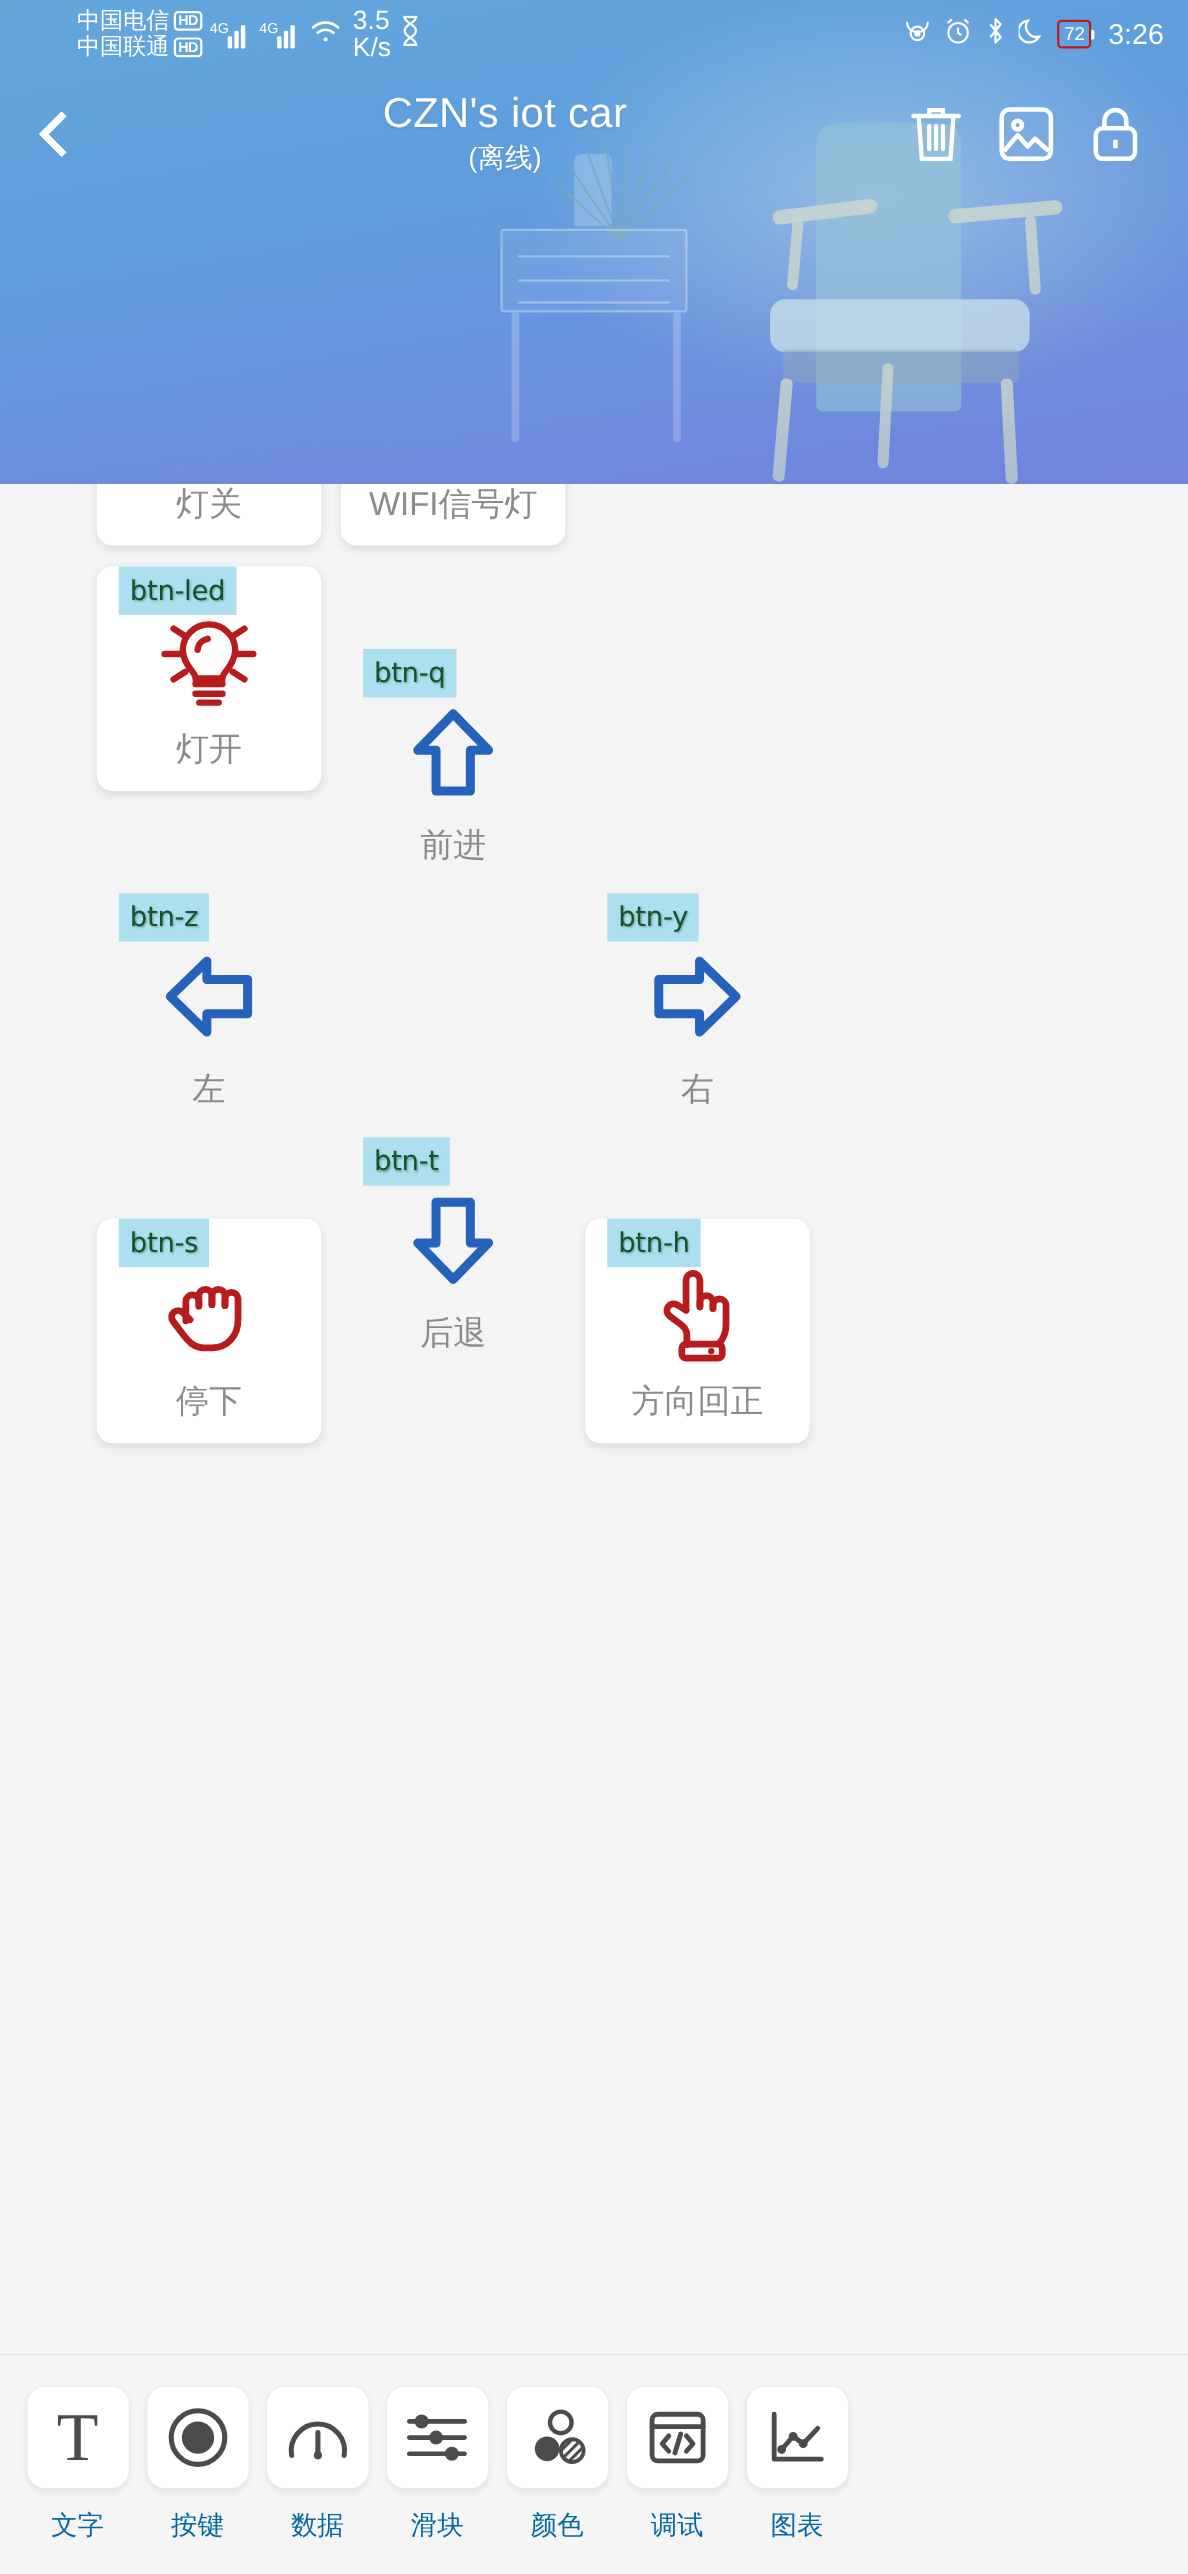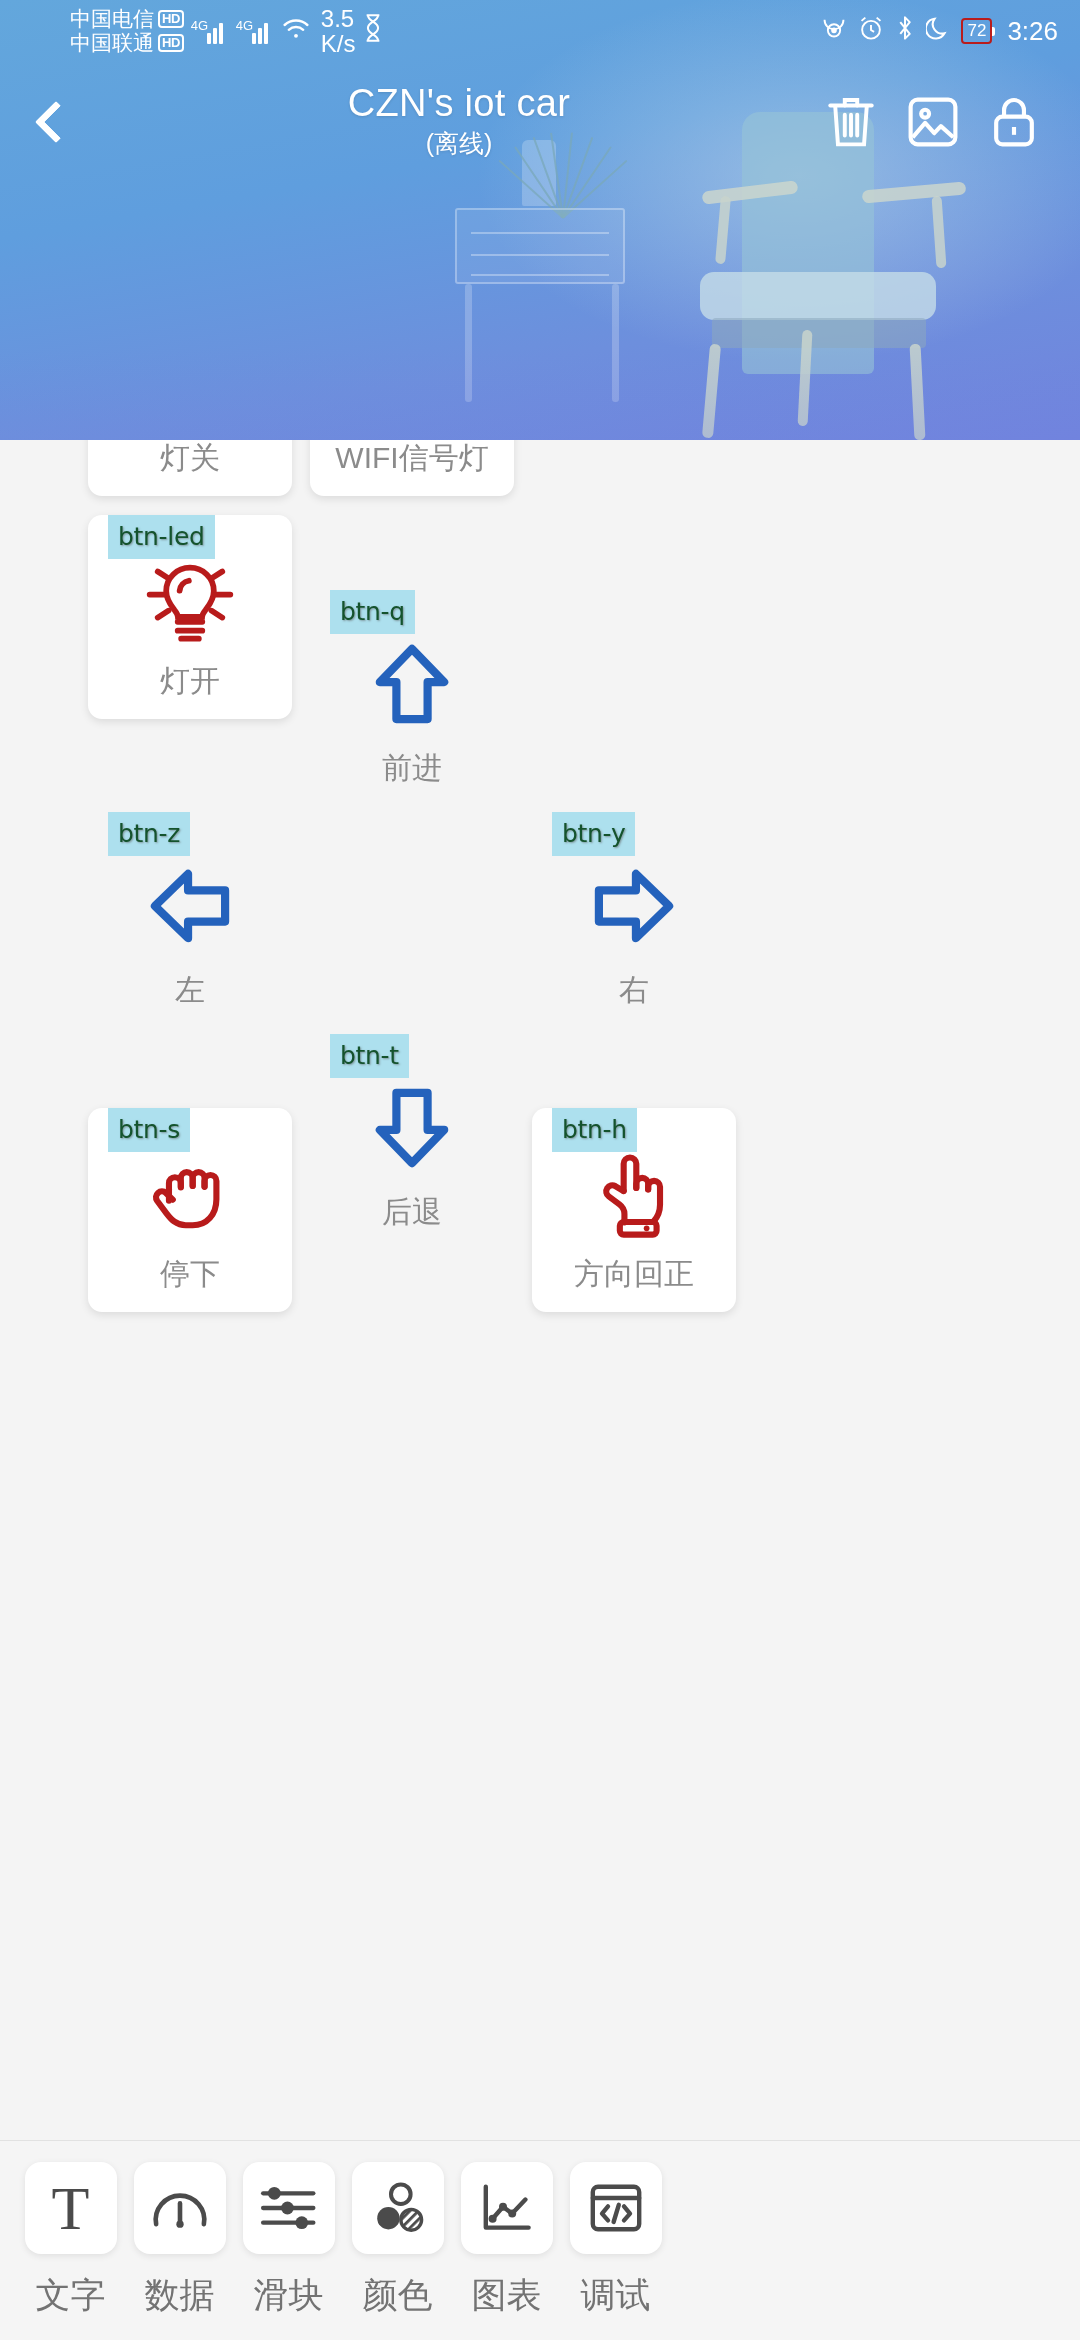--- a/index.html
+++ b/index.html
@@ -112,21 +112,21 @@
     position: absolute; left: 0; bottom: 0; width: 1080px; height: 200px;
     background: #f5f5f5; border-top: 1px solid #e2e2e2; z-index: 25;
     display: flex; align-items: center; padding-left: 16px; overflow: hidden;
   }
   .tool { width: 109px; flex: 0 0 109px; display:flex; flex-direction: column; align-items:center; }
   .tool-box {
     width: 92px; height: 92px; background: #fff; border-radius: 16px;
     box-shadow: 0 2px 7px rgba(0,0,0,0.09);
     display:flex; align-items:center; justify-content:center;
   }
-  .tool-label { font-size: 35px; color: #737373; margin-top: 18px; }
+  .tool-label { font-size: 24px; color: #0369a1; margin-top: 18px; }
   .tool-T { font-family: "Liberation Serif", serif; font-size: 62px; color: #4b4b4b; line-height: 62px; }
 </style>
 </head>
 <body>
 
 <div id="app">
 
   <div class="banner">
     <div class="ph ph-lamp"></div>
     <div class="ph-plant">
@@ -388,20 +388,29 @@
 
   <div class="toolbar">
 
     <div class="tool">
       <div class="tool-box">
           <span class="tool-T">T</span>
         </div>
       <div class="tool-label">文字</div>
     </div>
 
+    <div class="tool">
+      <div class="tool-box">
+        <svg width="58" height="58" viewBox="0 0 30 30">
+          <circle cx="15" cy="15" r="12.6" fill="none" stroke="#4b4b4b" stroke-width="2.4"></circle>
+          <circle cx="15" cy="15" r="7.6" fill="#4b4b4b"></circle>
+        </svg>
+      </div>
+      <div class="tool-label">按键</div>
+    </div>
 
     <div class="tool">
       <div class="tool-box">
         <svg width="58" height="50" viewBox="0 0 30 26" fill="none" stroke="#4b4b4b" stroke-width="2.4" stroke-linecap="round">
           <path d="M2.6 21.4a12.6 12.6 0 1 1 24.8 0"></path>
           <path d="M15 10.6v10.8"></path>
           <circle cx="15" cy="21.4" r="1.9" fill="#4b4b4b" stroke="none"></circle>
         </svg>
       </div>
       <div class="tool-label">数据</div>
@@ -432,38 +441,38 @@
           <circle cx="15.4" cy="6.6" r="4.9" fill="none" stroke="#4b4b4b" stroke-width="2"></circle>
           <circle cx="9.2" cy="18.6" r="5.6" fill="#4b4b4b"></circle>
           <circle cx="20.6" cy="19.4" r="5.2" fill="url(#hatch)" stroke="#4b4b4b" stroke-width="1.7"></circle>
         </svg>
       </div>
       <div class="tool-label">颜色</div>
     </div>
 
     <div class="tool">
       <div class="tool-box">
+        <svg width="56" height="52" viewBox="0 0 28 26" fill="none" stroke="#4b4b4b" stroke-width="2.2" stroke-linejoin="round" stroke-linecap="round">
+          <rect x="2.4" y="2.4" width="23.2" height="21.2" rx="2.6"></rect>
+          <path d="M2.4 8h23.2"></path>
+          <path d="M10 12.2L7 15.8l3 3.4"></path>
+            <path d="M18 12.2l3 3.6-3 3.4"></path>
+            <path d="M15.4 11.4l-2.6 8.6"></path>
+        </svg>
+      </div>
+      <div class="tool-label">调试</div>
+    </div>
+
+    <div class="tool">
+      <div class="tool-box">
         <svg width="56" height="52" viewBox="0 0 28 26" fill="none" stroke="#4b4b4b" stroke-width="2.2" stroke-linecap="round" stroke-linejoin="round">
           <path d="M3.4 2.4v20.4h21.4"></path>
           <path d="M6.8 18.4l5.2-6 4.6 3.4 6.6-7"></path>
           <circle cx="6.8" cy="18.4" r="2" fill="#4b4b4b" stroke="none"></circle>
           <circle cx="12" cy="12.4" r="2" fill="#4b4b4b" stroke="none"></circle>
           <circle cx="16.6" cy="15.8" r="2" fill="#4b4b4b" stroke="none"></circle>
         </svg>
       </div>
       <div class="tool-label">图表</div>
     </div>
 
-    <div class="tool">
-      <div class="tool-box">
-        <svg width="56" height="52" viewBox="0 0 28 26" fill="none" stroke="#4b4b4b" stroke-width="2.2" stroke-linejoin="round" stroke-linecap="round">
-          <rect x="2.4" y="2.4" width="23.2" height="21.2" rx="2.6"></rect>
-          <path d="M2.4 8h23.2"></path>
-          <path d="M10 12.2L7 15.8l3 3.4"></path>
-            <path d="M18 12.2l3 3.6-3 3.4"></path>
-            <path d="M15.4 11.4l-2.6 8.6"></path>
-        </svg>
-      </div>
-      <div class="tool-label">调试</div>
-    </div>
-
   </div>
 </div>
 
 </body></html>

